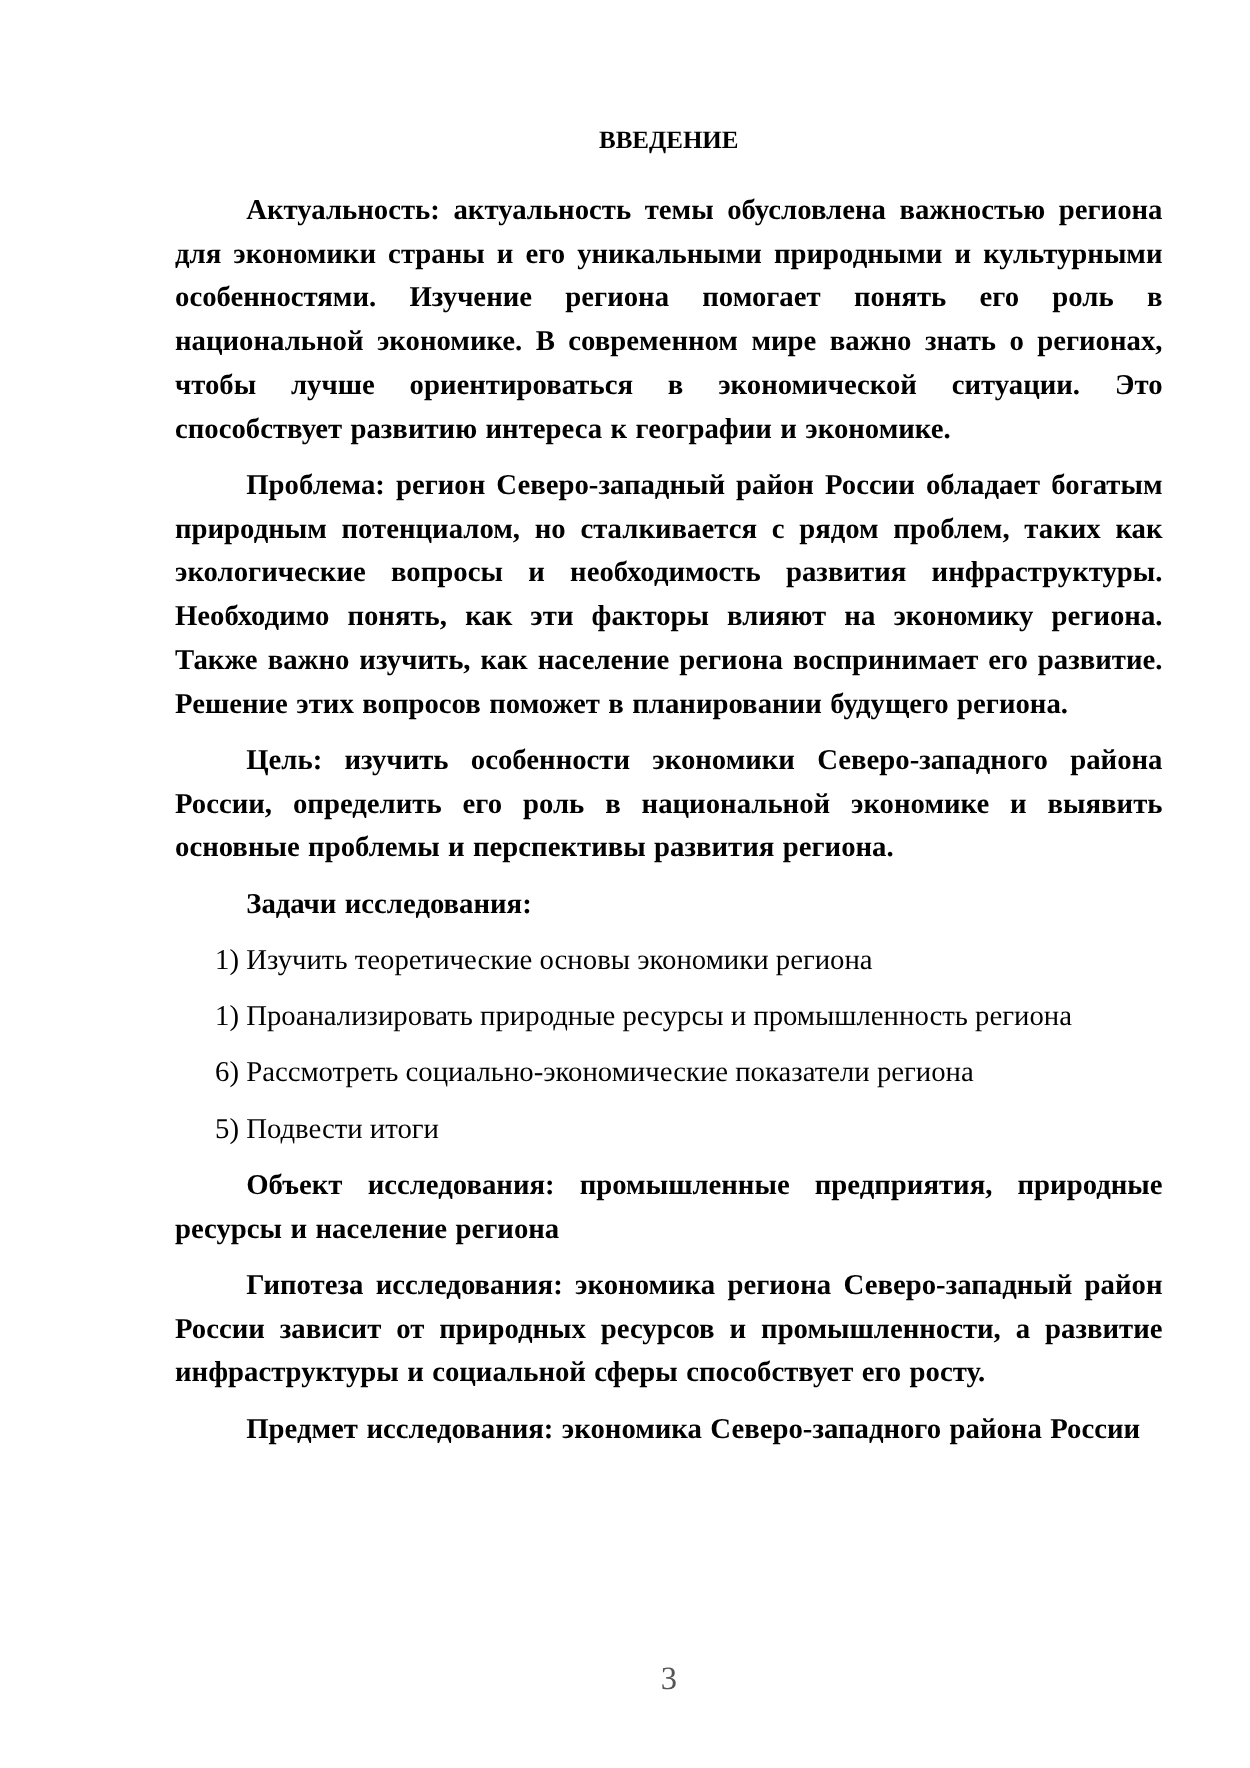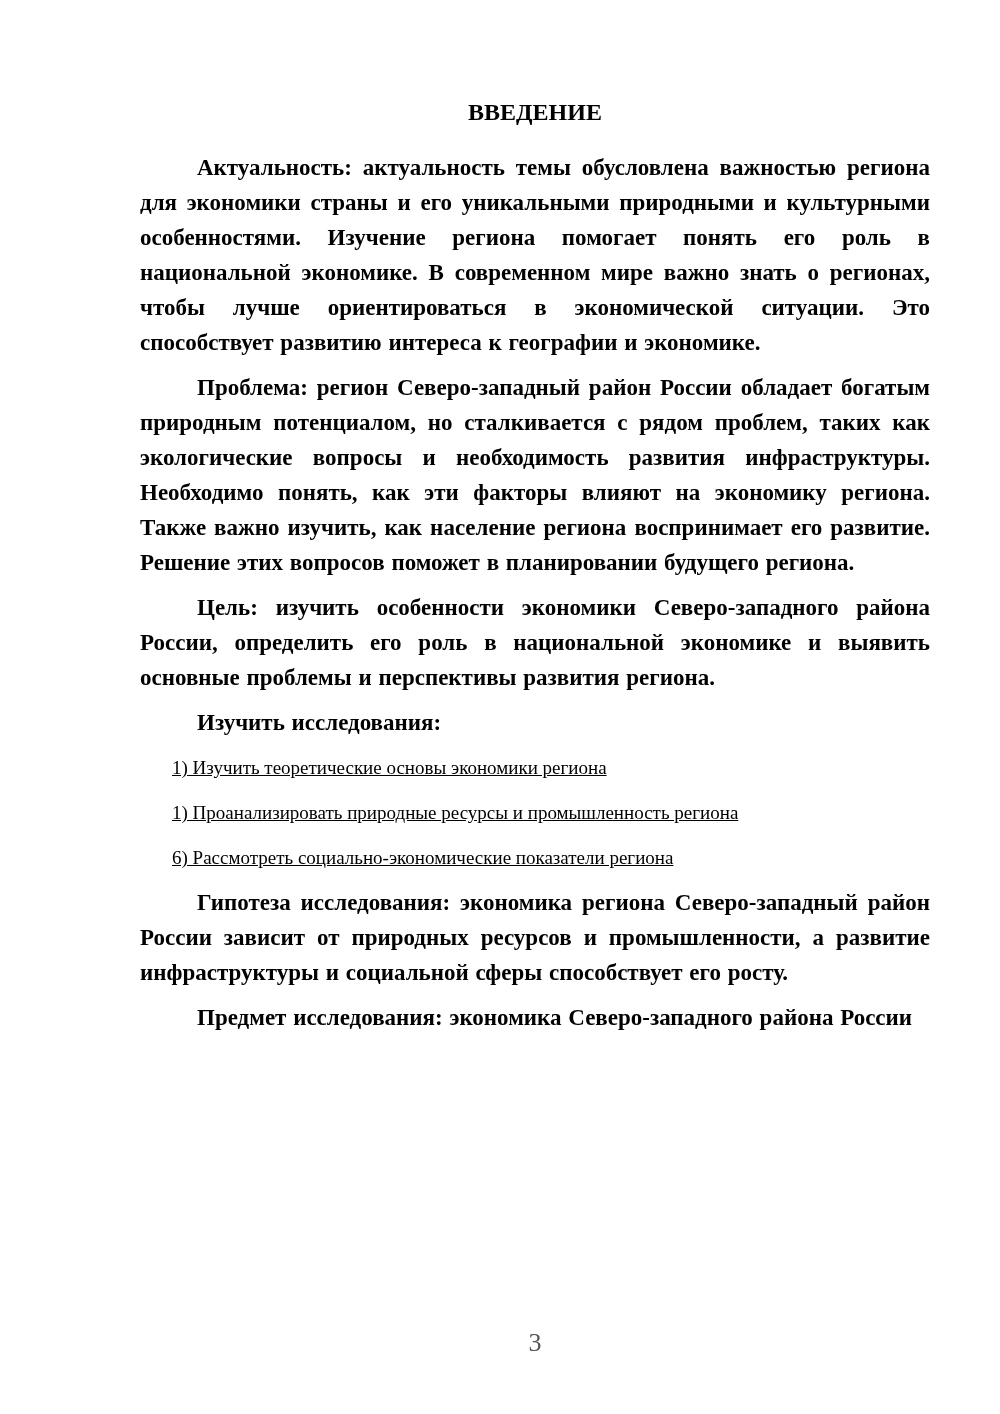--- a/index.html
+++ b/index.html
@@ -21,42 +21,41 @@
     height: 1414px;
     background: #ffffff;
   }
   .content {
     position: absolute;
     left: 140px;
     top: 95px;
     width: 790px;
   }
   .doc-title {
-    font-size: 24px;
+    font-size: 20px;
     line-height: 35px;
     font-weight: bold;
     text-align: center;
     margin: 0 0 20px 0;
   }
   p.para {
     font-size: 23px;
     line-height: 35px;
     text-align: justify;
     text-indent: 57px;
     margin: 0 0 10px 0;
     word-spacing: 1px;
     font-weight: bold;
   }
   p.task-item {
-    font-size: 19px;
+    font-size: 23px;
     line-height: 35px;
     text-align: left;
     margin: 0 0 10px 0;
     padding-left: 32px;
-    text-decoration: underline;
   }
   .page-number {
     position: absolute;
     left: 140px;
     top: 1328px;
     width: 790px;
     text-align: center;
     font-size: 26px;
     line-height: 30px;
     color: #555555;
@@ -69,30 +68,32 @@
   <div class="content">
 
     <h1 class="doc-title">ВВЕДЕНИЕ</h1>
 
     <p class="para">Актуальность: актуальность темы обусловлена важностью региона для экономики страны и его уникальными природными и культурными особенностями. Изучение региона помогает понять его роль в национальной экономике. В современном мире важно знать о регионах, чтобы лучше ориентироваться в экономической ситуации. Это способствует развитию интереса к географии и экономике.</p>
 
     <p class="para">Проблема: регион Северо-западный район России обладает богатым природным потенциалом, но сталкивается с рядом проблем, таких как экологические вопросы и необходимость развития инфраструктуры. Необходимо понять, как эти факторы влияют на экономику региона. Также важно изучить, как население региона воспринимает его развитие. Решение этих вопросов поможет в планировании будущего региона.</p>
 
     <p class="para">Цель: изучить особенности экономики Северо-западного района России, определить его роль в национальной экономике и выявить основные проблемы и перспективы развития региона.</p>
 
-    <p class="para">Изучить исследования:</p>
+    <p class="para">Задачи исследования:</p>
 
     <p class="task-item">1) Изучить теоретические основы экономики региона</p>
 
     <p class="task-item">1) Проанализировать природные ресурсы и промышленность региона</p>
 
     <p class="task-item">6) Рассмотреть социально-экономические показатели региона</p>
 
 
+    <p class="task-item">5) Подвести итоги</p>
 
+    <p class="para">Объект исследования: промышленные предприятия, природные ресурсы и население региона</p>
 
     <p class="para">Гипотеза исследования: экономика региона Северо-западный район России зависит от природных ресурсов и промышленности, а развитие инфраструктуры и социальной сферы способствует его росту.</p>
 
     <p class="para">Предмет исследования: экономика Северо-западного района России</p>
 
   </div>
 
   <div class="page-number">3</div>
 </div>
 

